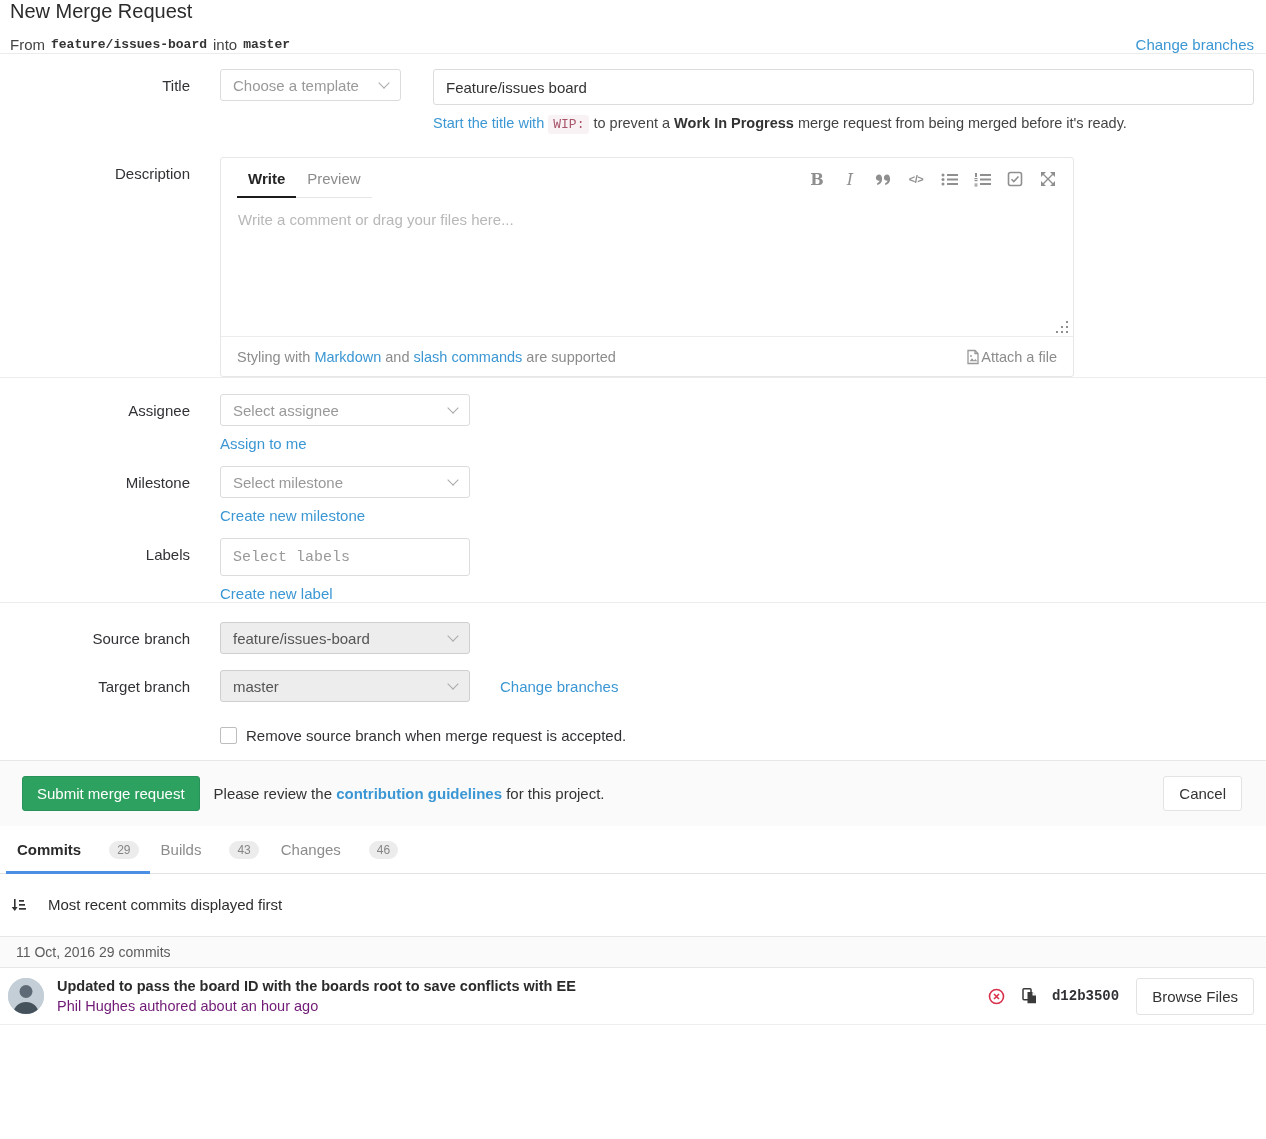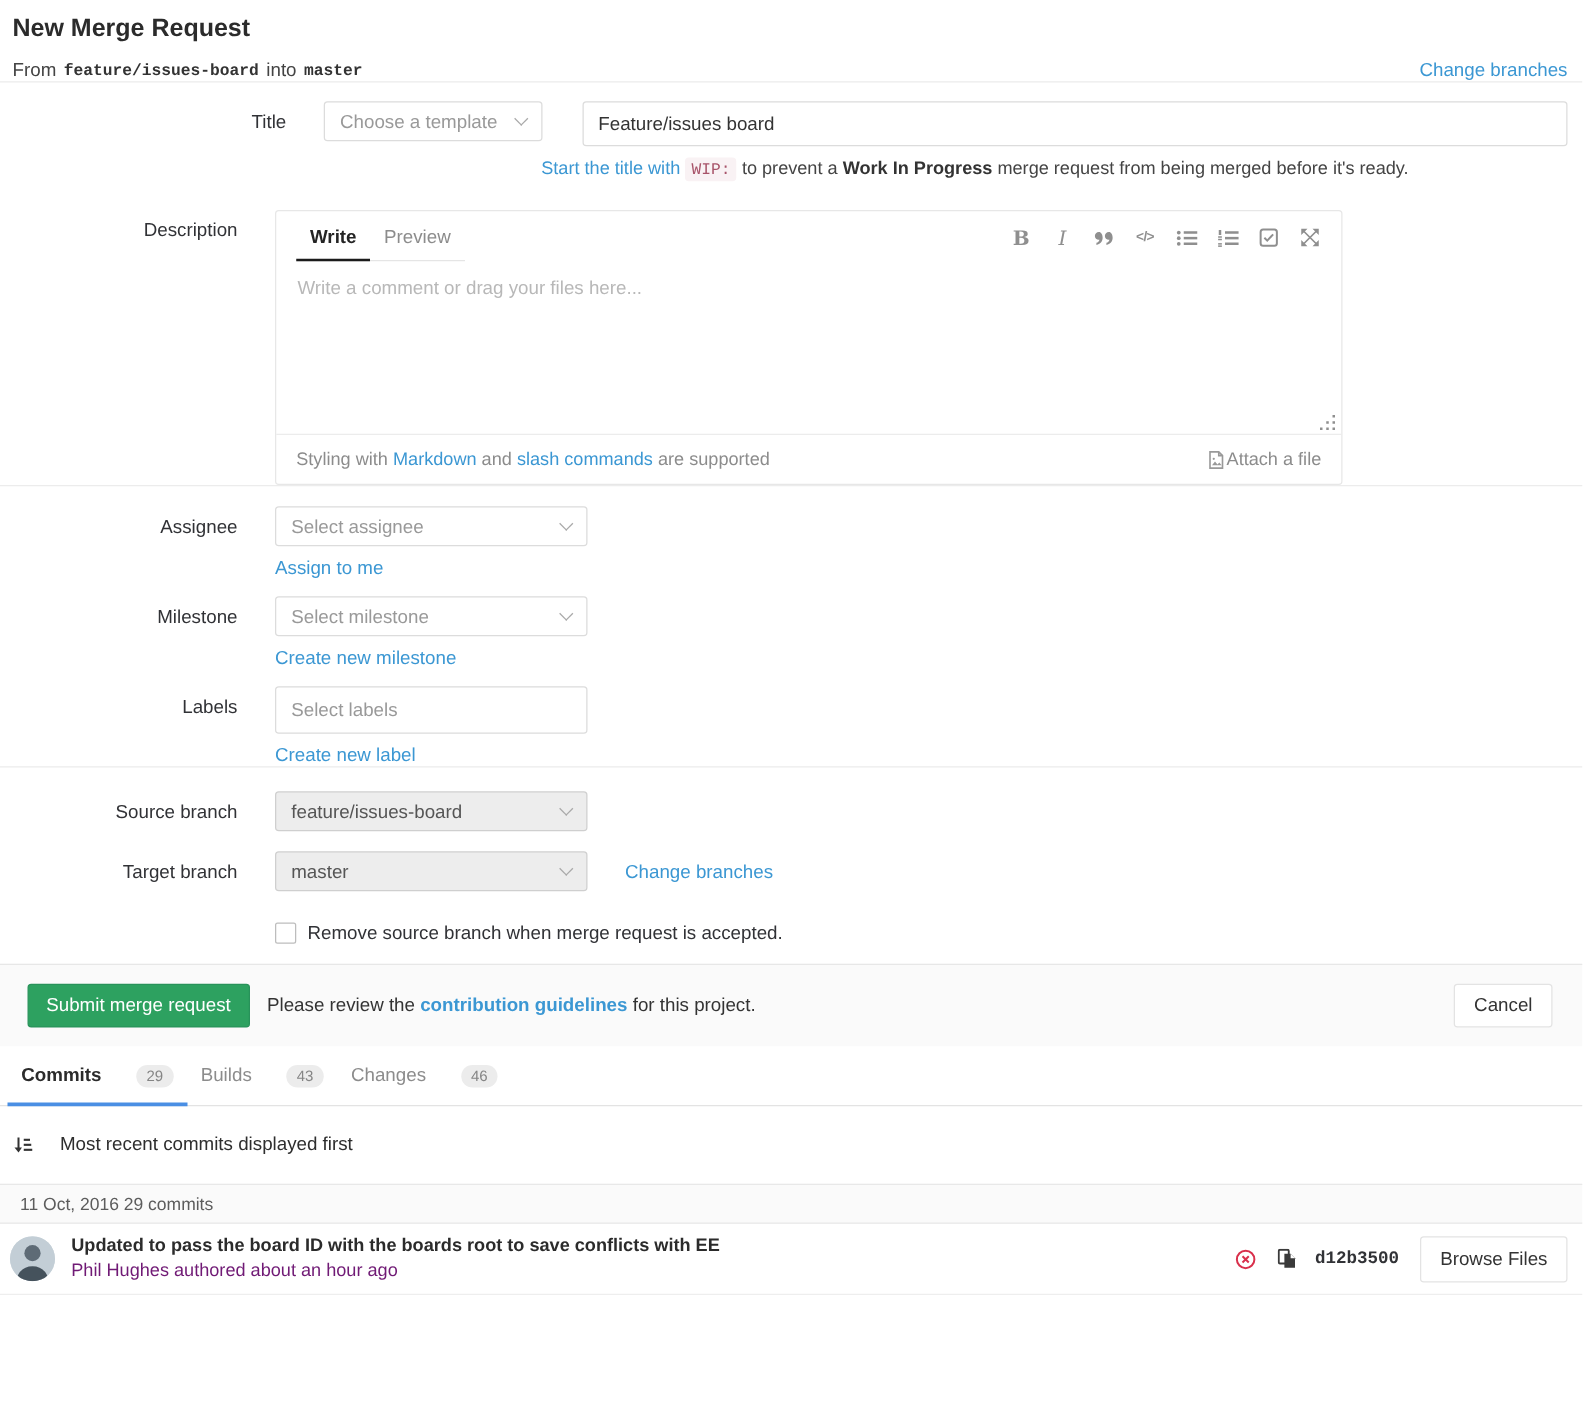--- a/index.html
+++ b/index.html
@@ -6,21 +6,21 @@
   body {
     margin: 0; width: 1266px; height: 1139px; background: #fff;
     font-family: "Liberation Sans", "DejaVu Sans", sans-serif;
     color: #2e2e2e; font-size: 15px; position: relative; overflow: hidden;
   }
   .mono { font-family: "Liberation Mono", "DejaVu Sans Mono", monospace; }
   a.link { color: #3b97d3; text-decoration: none; cursor: pointer; }
 
   
   .hdr { padding: 0 12px 0 10px; }
-  .hdr h1 { font-size: 20px; font-weight: 700; margin: 12px 0 0; color: #2b2b2b; }
+  .hdr h1 { font-size: 20px; font-weight: 400; margin: 0 0 0; color: #2b2b2b; }
   .from-line { margin-top: 13px; display: flex; align-items: center; font-size: 15px; color: #444; }
   .from-line .branch { font-weight: 700; font-size: 13px; color: #333; margin: 0 6px; }
   .from-line .grow { flex: 1; }
   hr.div { border: none; border-top: 1px solid #ececec; margin: 0; }
   .hr1 { margin-top: 18px; }
 
   
   .form-row { display: flex; align-items: flex-start; padding-right: 12px; }
   .flabel { width: 190px; flex: none; text-align: right; color: #313236; padding-top: 8px; }
   .fctl { margin-left: 30px; }
@@ -31,21 +31,21 @@
   }
   .selbox .ph { color: #999; }
   .selbox.disabled { background: #ededed; border-color: #cfcfcf; color: #555; }
   .chev { margin-left: auto; width: 8px; height: 8px; border-right: 1.6px solid #a9a9a9; border-bottom: 1.6px solid #a9a9a9; transform: rotate(45deg); margin-top: -4px; flex: none; }
 
   .tpl-select { width: 181px; }
   .title-input {
     width: 821px; height: 36px; margin-left: 32px; border: 1px solid #dcdcdc; border-radius: 3px;
     padding: 0 12px; font-size: 15px; color: #333; font-family: inherit; outline: none;
   }
-  .title-row { margin-top: 15px; padding-left: 39px; }
+  .title-row { margin-top: 15px; }
   .wip-hint { margin: 10px 12px 0 433px; font-size: 14.5px; color: #444; }
   .wip-hint .code {
     font-family: "Liberation Mono", "DejaVu Sans Mono", monospace; font-size: 13px;
     background: #f9f2f4; color: #a8546a; padding: 2px 5px; border-radius: 3px;
   }
   .wip-hint b { color: #333; }
 
   
   .desc-row { margin-top: 25px; }
   .desc-box { width: 854px; border: 1px solid #e7e7e7; border-radius: 3px; background: #fff; }
@@ -67,21 +67,21 @@
   .g1{right:0;top:0}.g2{right:0;top:5px}.g3{right:5px;top:5px}.g4{right:0;top:10px}.g5{right:5px;top:10px}.g6{right:10px;top:10px}
   .md-footer { border-top: 1px solid #ececec; height: 40px; display: flex; align-items: center; padding: 0 16px; color: #8c8c8c; font-size: 14.5px; }
   .md-footer .attach { margin-left: auto; display: flex; align-items: center; gap: 0; color: #8c8c8c; cursor: pointer; }
 
   .hr2 { margin-top: 18px; }
 
   
   .meta-row { margin-top: 16px; }
   .sel-250 { width: 250px; }
   .sub-link { display: inline-block; margin-top: 9px; font-size: 15px; }
-  .labels-input { width: 250px; height: 38px; border: 1px solid #dcdcdc; border-radius: 3px; display: flex; align-items: center; padding: 0 12px; color: #999; cursor: text; }
+  .labels-input { width: 250px; height: 38px; border: 1px solid #dcdcdc; border-radius: 3px; display: flex; align-items: center; padding: 0 12px; color: #999; cursor: text; font-family: Liberation Mono, monospace; }
 
   .hr3 { margin-top: 32px; }
 
   .branch-row { margin-top: 19px; }
   .tb-wrap { display: flex; align-items: center; }
   .tb-wrap .link { margin-left: 30px; }
 
   .chk-row { margin: 25px 0 0 220px; display: flex; align-items: center; }
   .checkbox { width: 17px; height: 17px; border: 1px solid #bdbdbd; border-radius: 2px; background: #fff; flex: none; cursor: pointer; }
   .chk-row label { margin-left: 9px; color: #313236; cursor: pointer; }

